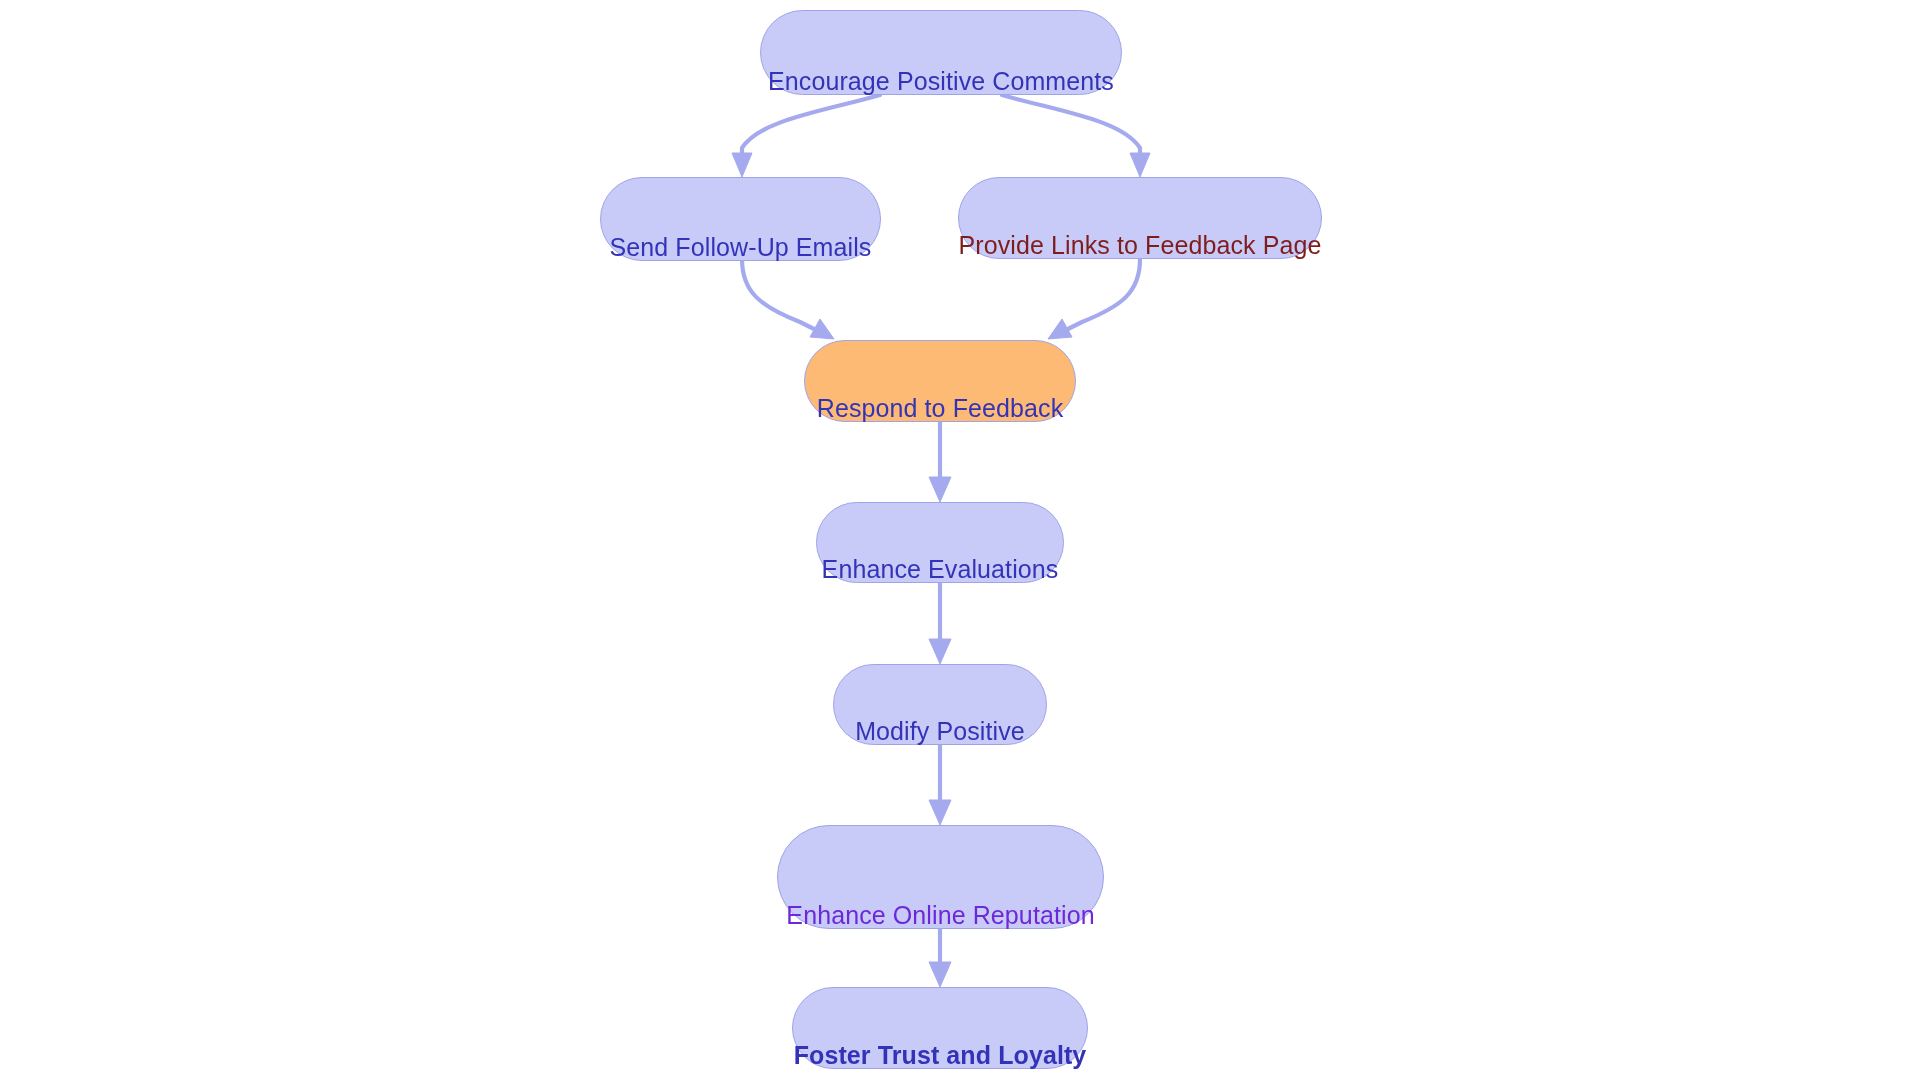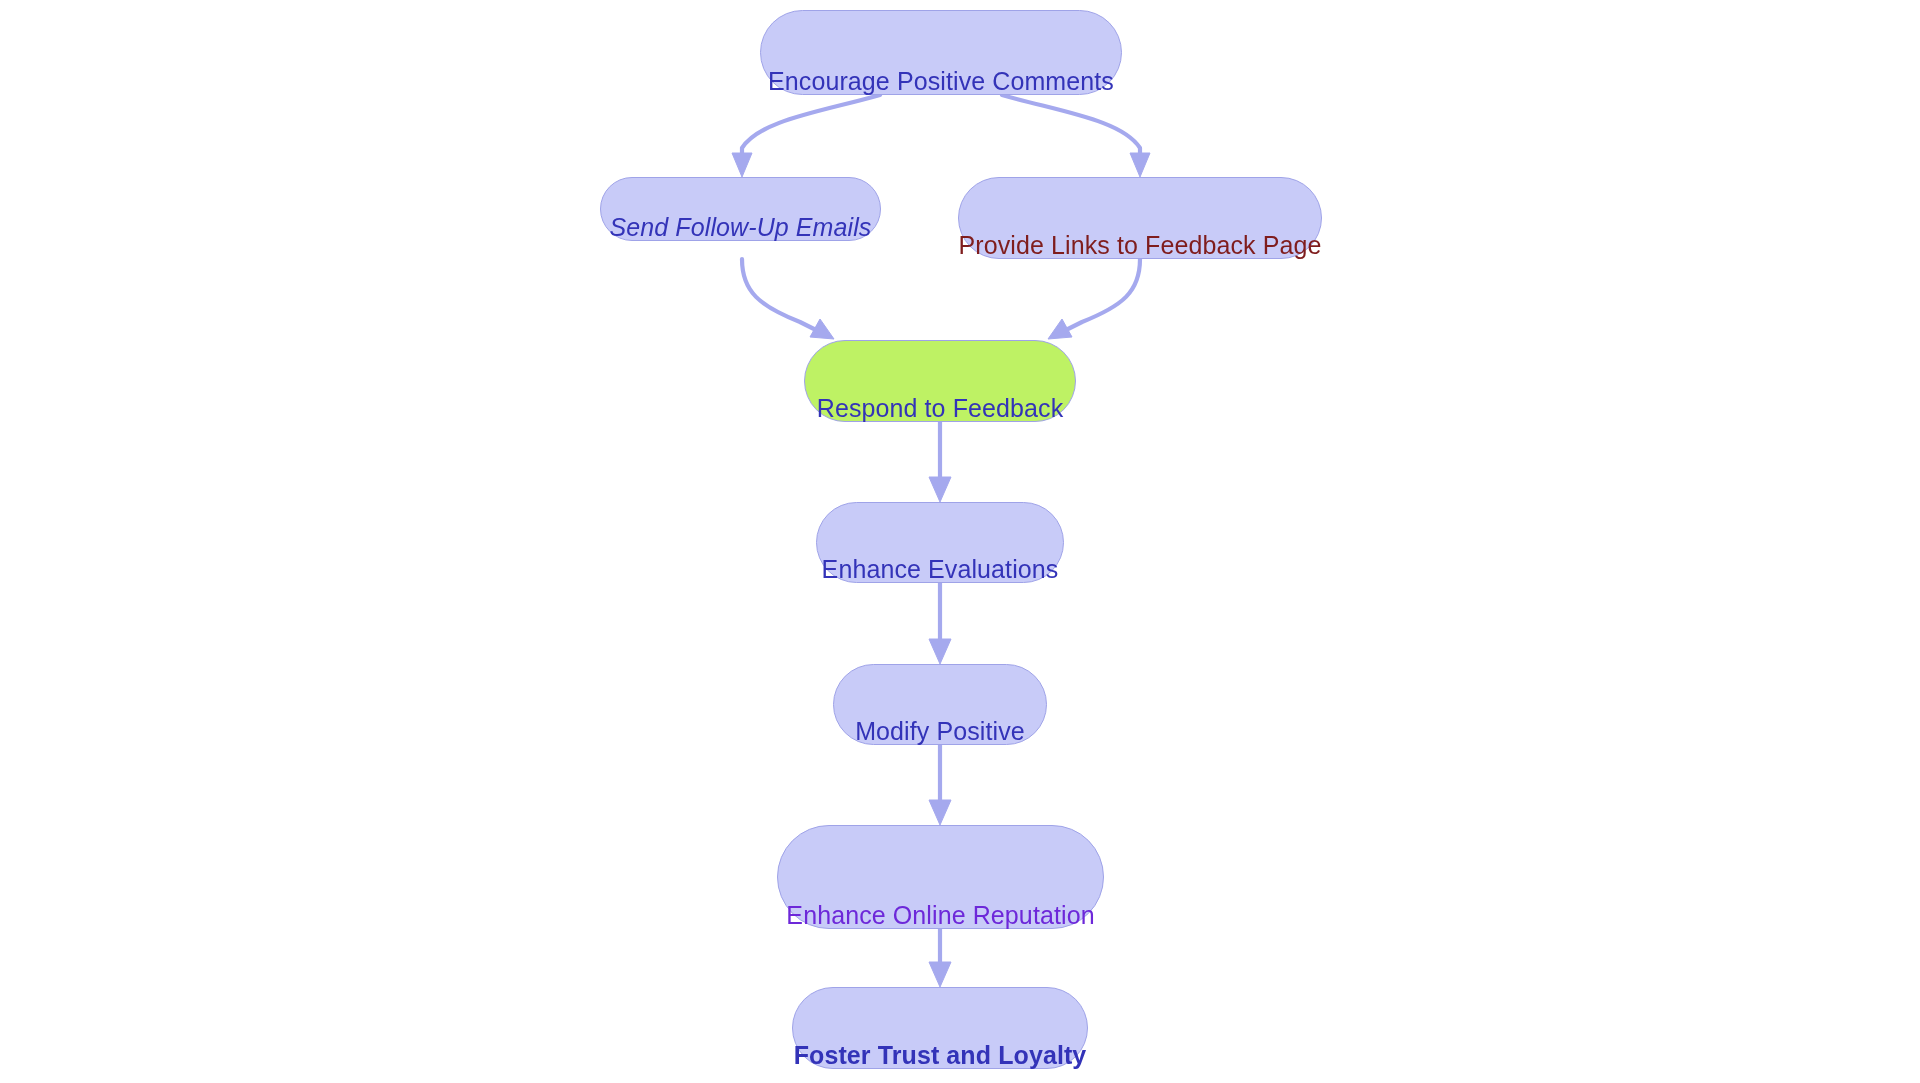--- a/index.html
+++ b/index.html
@@ -94,29 +94,29 @@
     <g>
       <line x1="940" y1="907" x2="940" y2="973" stroke="#a5a9ee" stroke-width="4.2" stroke-linecap="round"></line>
       <polygon points="940,987 929,962 951,962" fill="#a5a9ee" stroke="#a5a9ee" stroke-width="1"></polygon>
     </g>
   </svg>
 
   <div class="flow-node" style="left: 760px; top: 10px; width: 362px; height: 85px; background: rgb(200, 203, 248); border-color: rgb(159, 163, 232); color: rgb(51, 51, 184);">
     <span class="node-label">Encourage Positive Comments</span>
   </div>
 
-  <div class="flow-node" style="left: 600px; top: 177px; width: 281px; height: 64px; background: rgb(200, 203, 248); border-color: rgb(159, 163, 232); color: rgb(51, 51, 184); font-style: italic;">
+  <div class="flow-node" style="left: 600px; top: 177px; width: 281px; height: 84px; background: rgb(200, 203, 248); border-color: rgb(159, 163, 232); color: rgb(51, 51, 184);">
     <span class="node-label">Send Follow-Up Emails</span>
   </div>
 
   <div class="flow-node" style="left: 958px; top: 177px; width: 364px; height: 82px; background: rgb(200, 203, 248); border-color: rgb(159, 163, 232); color: #7f1d1d;">
     <span class="node-label">Provide Links to Feedback Page</span>
   </div>
 
-  <div class="flow-node" style="left: 804px; top: 340px; width: 272px; height: 82px; background: #bef264; border-color: rgb(159, 163, 232); color: rgb(51, 51, 184);">
+  <div class="flow-node" style="left: 804px; top: 340px; width: 272px; height: 82px; background: #fdba74; border-color: rgb(159, 163, 232); color: rgb(51, 51, 184);">
     <span class="node-label">Respond to Feedback</span>
   </div>
 
   <div class="flow-node" style="left: 816px; top: 502px; width: 248px; height: 81px; background: rgb(200, 203, 248); border-color: rgb(159, 163, 232); color: rgb(51, 51, 184);">
     <span class="node-label">Enhance Evaluations</span>
   </div>
 
   <div class="flow-node" style="left: 833px; top: 664px; width: 214px; height: 81px; background: rgb(200, 203, 248); border-color: rgb(159, 163, 232); color: rgb(51, 51, 184);">
     <span class="node-label">Modify Positive</span>
   </div>

